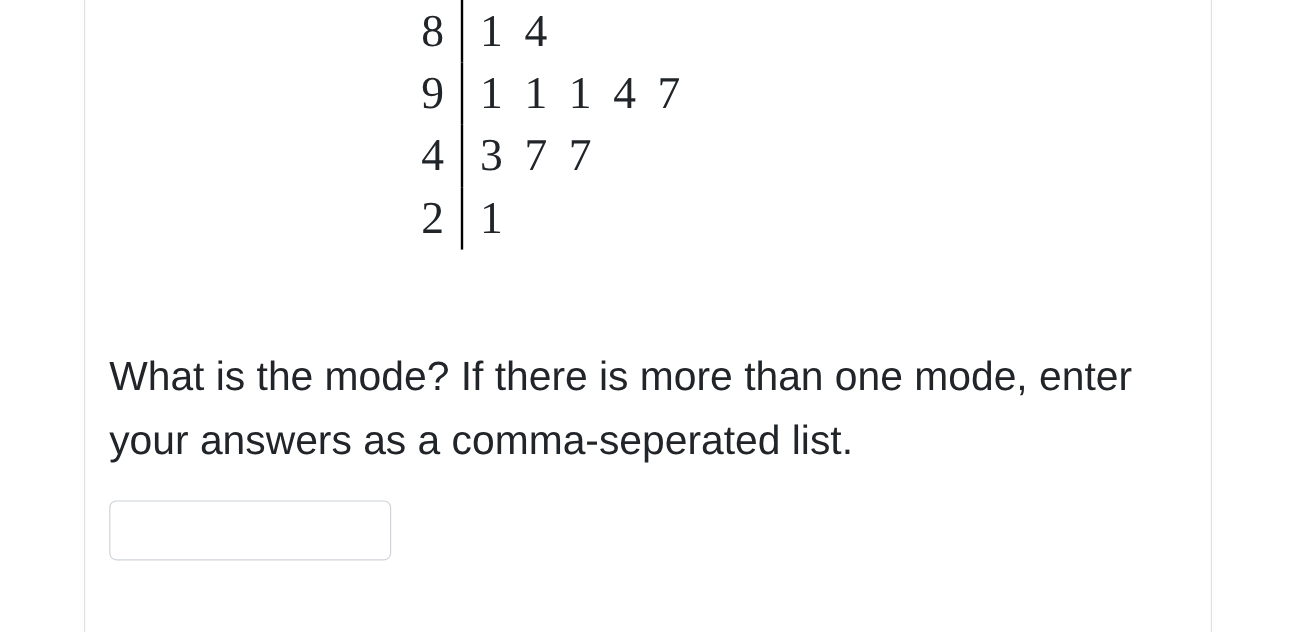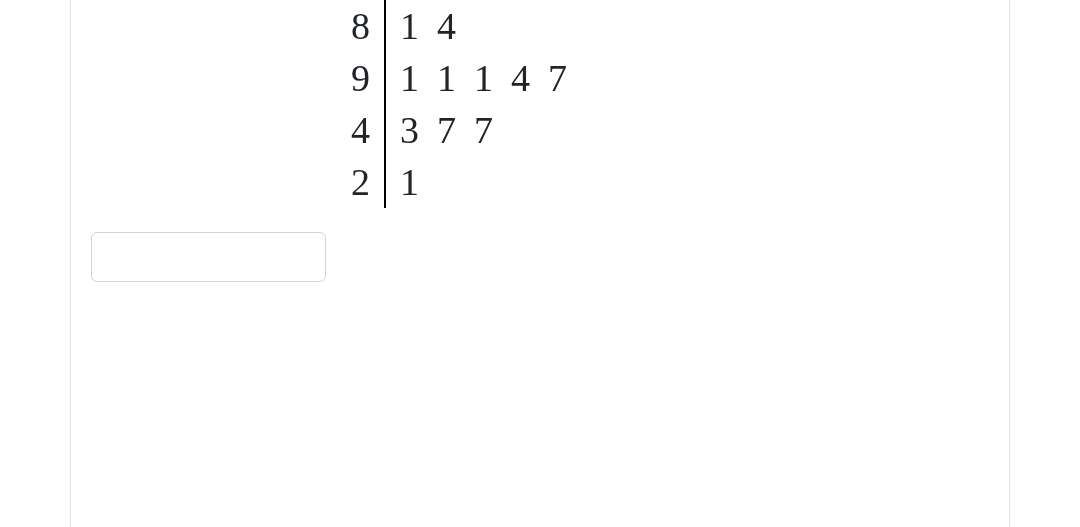--- a/index.html
+++ b/index.html
@@ -110,16 +110,17 @@
       </div>
     </div>
     <div class="stemplot-row">
       <div class="stem">2</div>
       <div class="leaves">
         <span class="leaf">1</span>
       </div>
     </div>
   </div>
 
+  <p class="question">What is the mode? If there is more than one mode, enter your answers as a comma-seperated list.</p>
 
   <input type="text" class="answer-input" value="" style="">
 
 </div>
 
 </body></html>

